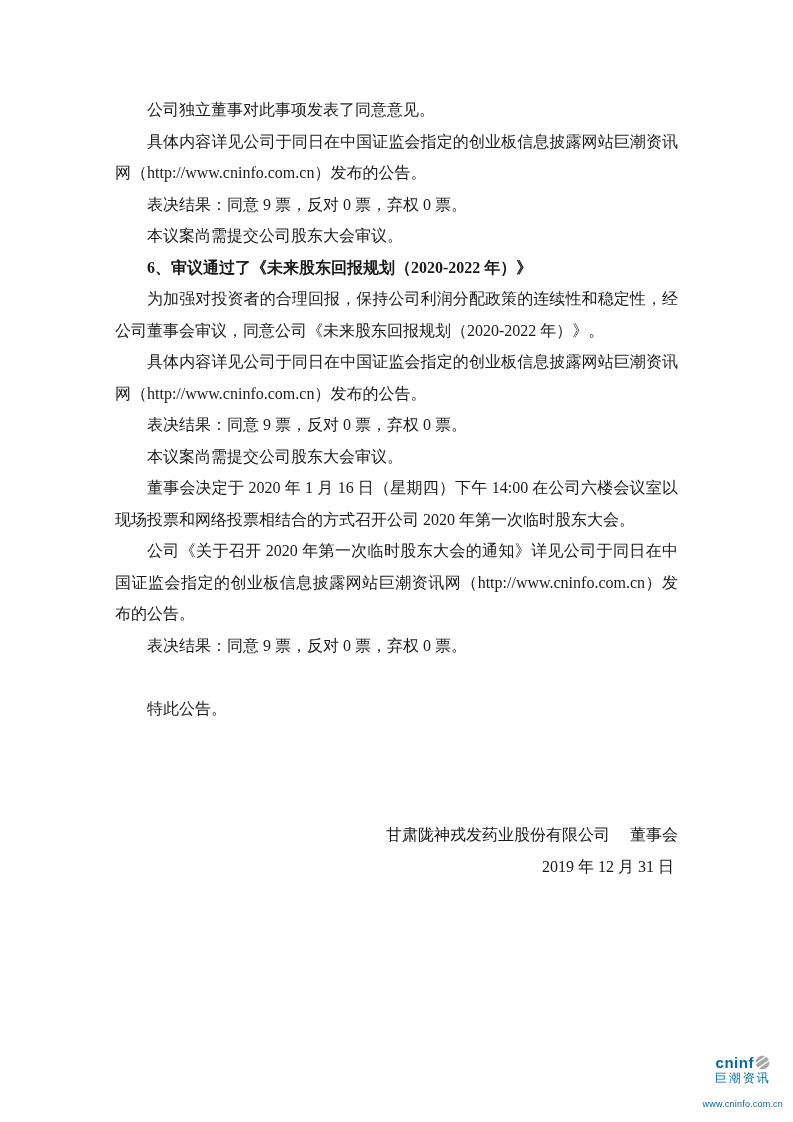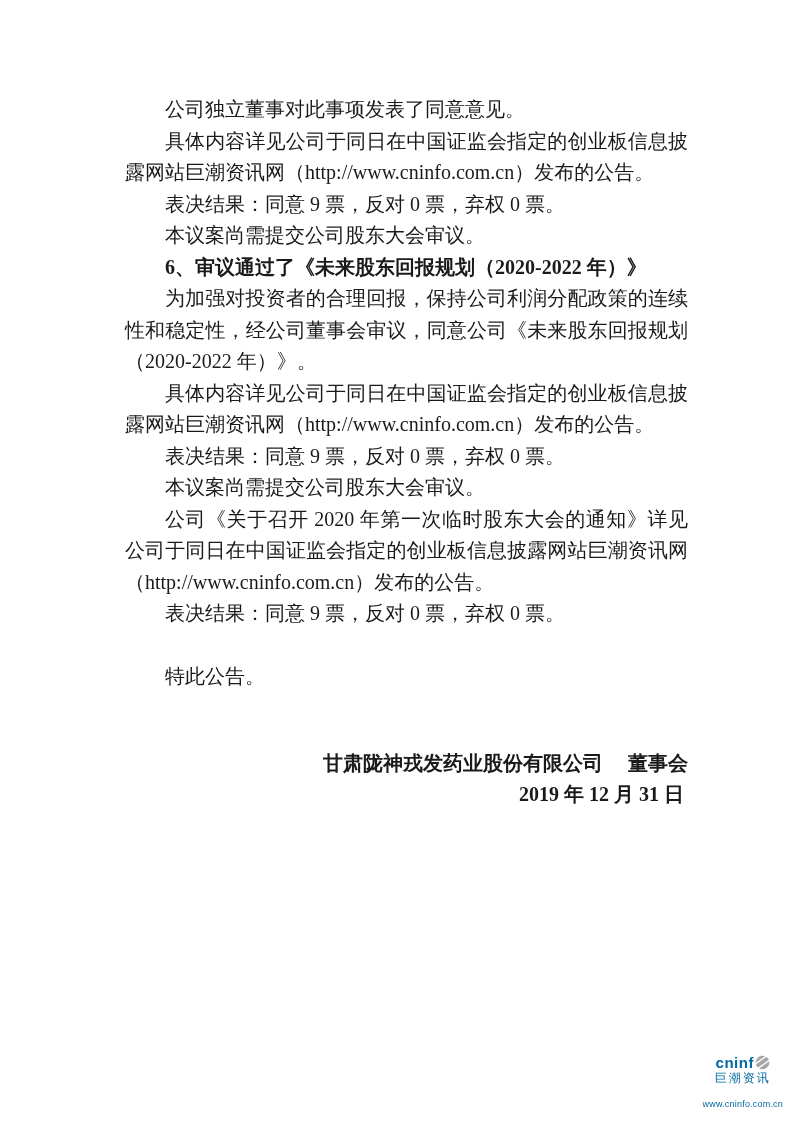--- a/index.html
+++ b/index.html
@@ -8,41 +8,40 @@
     position: relative;
     width: 793px;
     height: 1122px;
     background: #ffffff;
     overflow: hidden;
     font-family: "Liberation Serif", "DejaVu Serif", serif;
     color: #1a1a1a;
   }
   .doc-body {
     position: absolute;
-    left: 125px;
+    left: 115px;
     top: 94px;
     width: 563px;
-    font-size: 20px;
+    font-size: 16px;
     line-height: 31.5px;
     text-align: justify;
   }
   .doc-body p {
     margin: 0;
     text-indent: 2em;
   }
   .doc-body p.heading {
     font-weight: bold;
   }
   .doc-body p.closing {
     margin-top: 31.5px;
   }
   .signature {
-    margin-top: 55px;
+    margin-top: 95px;
     text-align: right;
-    font-weight: bold;
   }
   .signature .sig-line {
     line-height: 31.5px;
     white-space: pre;
   }
   .signature .sig-date {
     margin-right: 4px;
   }
   .watermark {
     position: absolute;
@@ -90,20 +89,21 @@
     <p>具体内容详见公司于同日在中国证监会指定的创业板信息披露网站巨潮资讯网（http://www.cninfo.com.cn）发布的公告。</p>
     <p>表决结果：同意 9 票，反对 0 票，弃权 0 票。</p>
     <p>本议案尚需提交公司股东大会审议。</p>
 
     <p class="heading">6、审议通过了《未来股东回报规划（2020-2022 年）》</p>
     <p>为加强对投资者的合理回报，保持公司利润分配政策的连续性和稳定性，经公司董事会审议，同意公司《未来股东回报规划（2020-2022 年）》。</p>
     <p>具体内容详见公司于同日在中国证监会指定的创业板信息披露网站巨潮资讯网（http://www.cninfo.com.cn）发布的公告。</p>
     <p>表决结果：同意 9 票，反对 0 票，弃权 0 票。</p>
     <p>本议案尚需提交公司股东大会审议。</p>
 
+    <p>董事会决定于 2020 年 1 月 16 日（星期四）下午 14:00 在公司六楼会议室以现场投票和网络投票相结合的方式召开公司 2020 年第一次临时股东大会。</p>
     <p>公司《关于召开 2020 年第一次临时股东大会的通知》详见公司于同日在中国证监会指定的创业板信息披露网站巨潮资讯网（http://www.cninfo.com.cn）发布的公告。</p>
     <p>表决结果：同意 9 票，反对 0 票，弃权 0 票。</p>
 
     <p class="closing">特此公告。</p>
 
     <div class="signature">
       <div class="sig-line sig-company">甘肃陇神戎发药业股份有限公司　 董事会</div>
       <div class="sig-line sig-date">2019 年 12 月 31 日</div>
     </div>
   </div>

